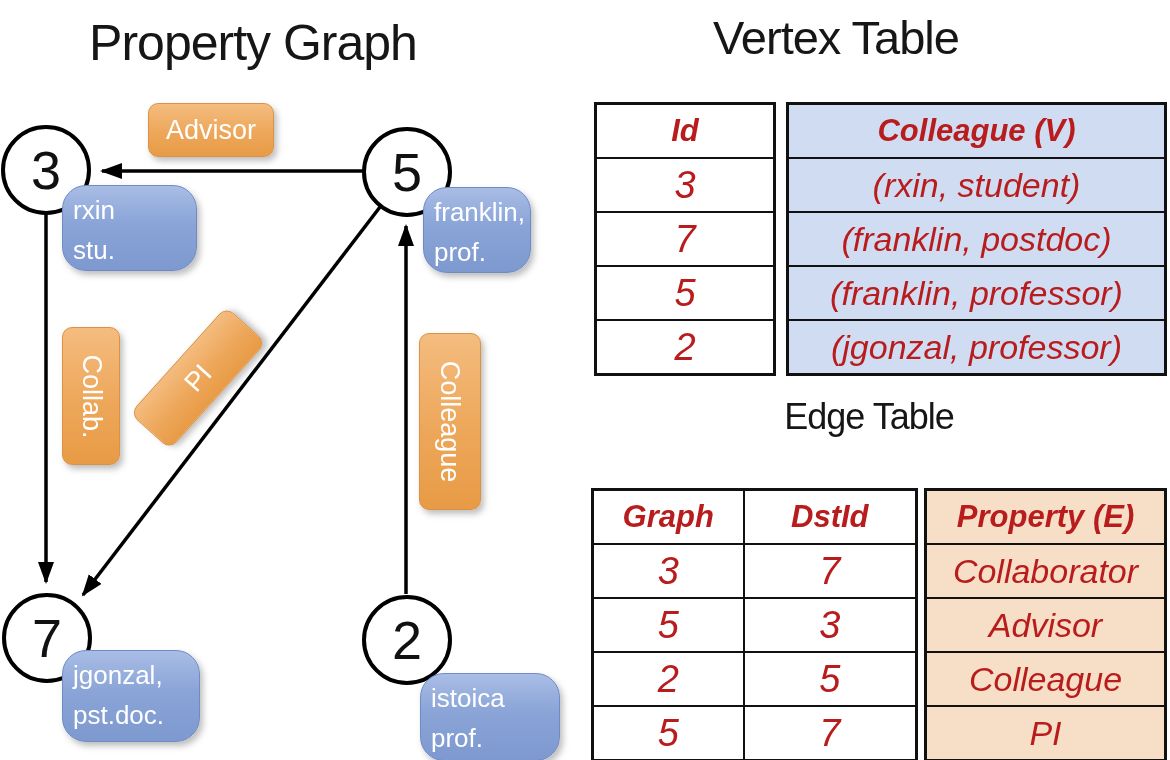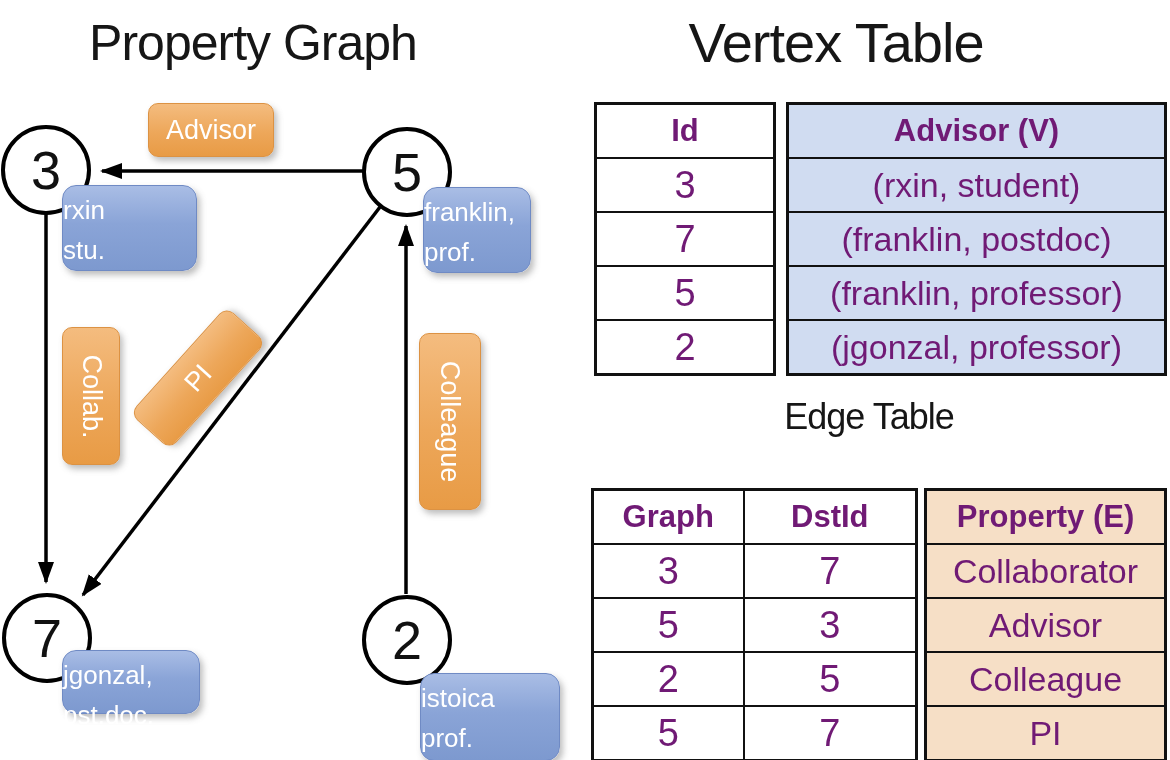--- a/index.html
+++ b/index.html
@@ -18,45 +18,45 @@
   
   .elabel{position:absolute;border-radius:10px;z-index:4;
           background:linear-gradient(180deg,#f4bc7f 0%,#eda75a 55%,#e89b45 100%);
           border:1px solid #dc9243;box-shadow:3px 4px 6px rgba(110,110,110,.45);
           display:flex;align-items:center;justify-content:center;
           color:#fff;font-size:27px;}
   .elabel .vtext{transform:rotate(90deg);white-space:nowrap;}
   #pi-label{transform:rotate(-48deg);}
 
   
-  .vlabel{position:absolute;border-radius:14px;z-index:5;box-sizing:border-box;
+  .vlabel{position:absolute;border-radius:24px;z-index:5;box-sizing:border-box;
           background:linear-gradient(180deg,#a9bde5 0%,#8aa4d7 45%,#7d99cf 100%);
           border:1px solid #6f8ac4;box-shadow:3px 4px 6px rgba(110,110,110,.45);
-          color:#fff;font-size:26px;line-height:40px;padding:4px 0 0 0;}
+          color:#fff;font-size:26px;line-height:40px;padding:4px 0 0 10px;}
   .vlabel span{display:block;white-space:nowrap;}
 
   
   table.tbl{position:absolute;border-collapse:collapse;table-layout:fixed;
             border:3px solid #111;z-index:2;}
   table.tbl td{border:2px solid #111;text-align:center;vertical-align:middle;
-               font-size:34px;color:#701a75;height:52px;padding:0;overflow:hidden;}
+               font-size:34px;color:#b91c1c;height:52px;padding:0;overflow:hidden;font-style:italic;}
   table.tbl td.hdr{font-weight:bold;font-size:31px;}
   table.tbl td.num{font-size:38px;}
   .bluebg td{background:#d0dcf1;}
   .tanbg td{background:#f6dfc6;}
 
   svg#edges{position:absolute;left:0;top:0;z-index:1;}
 </style>
 </head>
 <body>
 
 <div id="canvas">
 
   <div class="big-title" style="left:253px;top:14px;">Property Graph</div>
-  <div class="big-title" style="left:836px;top:10px;font-size:56px;">Vertex Table</div>
+  <div class="big-title" style="left:836px;top:10px;font-size:47px;">Vertex Table</div>
   <div class="big-title" style="left:869px;top:396px;font-size:36px;">Edge Table</div>
 
   <svg id="edges" width="1170" height="760">
     <defs>
       <marker id="arrow" markerUnits="userSpaceOnUse" markerWidth="26" markerHeight="20" refX="20" refY="8" orient="auto">
         <path d="M0,0 L22,8 L0,16 Z" fill="#000"></path>
       </marker>
     </defs>
     <line x1="364" y1="171" x2="102" y2="171" stroke="#000" stroke-width="3.5" marker-end="url(#arrow)"></line>
     <line x1="46" y1="214" x2="46" y2="582" stroke="#000" stroke-width="3.5" marker-end="url(#arrow)"></line>
@@ -91,21 +91,21 @@
   </div>
 
   <div class="vlabel" style="left:62px;top:185px;width:135px;height:86px;">
     <span>rxin</span>
     <span>stu.</span>
   </div>
   <div class="vlabel" style="left:423px;top:187px;width:108px;height:86px;">
     <span>franklin,</span>
     <span>prof.</span>
   </div>
-  <div class="vlabel" style="left:62px;top:650px;width:138px;height:64px;">
+  <div class="vlabel" style="left:62px;top:650px;width:138px;height:92px;">
     <span>jgonzal,</span>
     <span>pst.doc.</span>
   </div>
   <div class="vlabel" style="left:420px;top:650px;width:140px;height:88px;margin-top:23px;">
     <span>istoica</span>
     <span>prof.</span>
   </div>
 
   <table class="tbl" style="left:594px;top:102px;width:182px;">
     <tbody>
@@ -123,21 +123,21 @@
         </tr>
     <tr>
       <td class="num">2</td>
         </tr>
   </tbody>
     </table>
 
   <table class="tbl bluebg" style="left:786px;top:102px;width:381px;">
     <tbody>
         <tr>
-      <td class="hdr">Advisor (V)</td>
+      <td class="hdr">Colleague (V)</td>
         </tr>
     <tr>
       <td>(rxin, student)</td>
         </tr>
     <tr>
       <td>(franklin, postdoc)</td>
         </tr>
     <tr>
       <td>(franklin, professor)</td>
         </tr>

